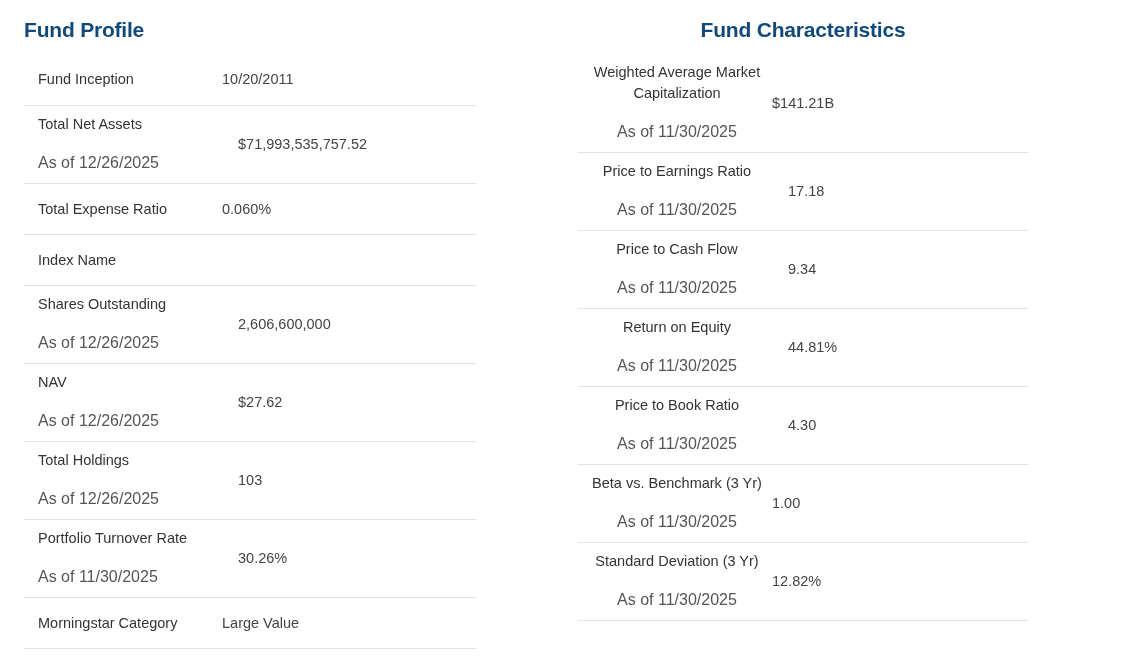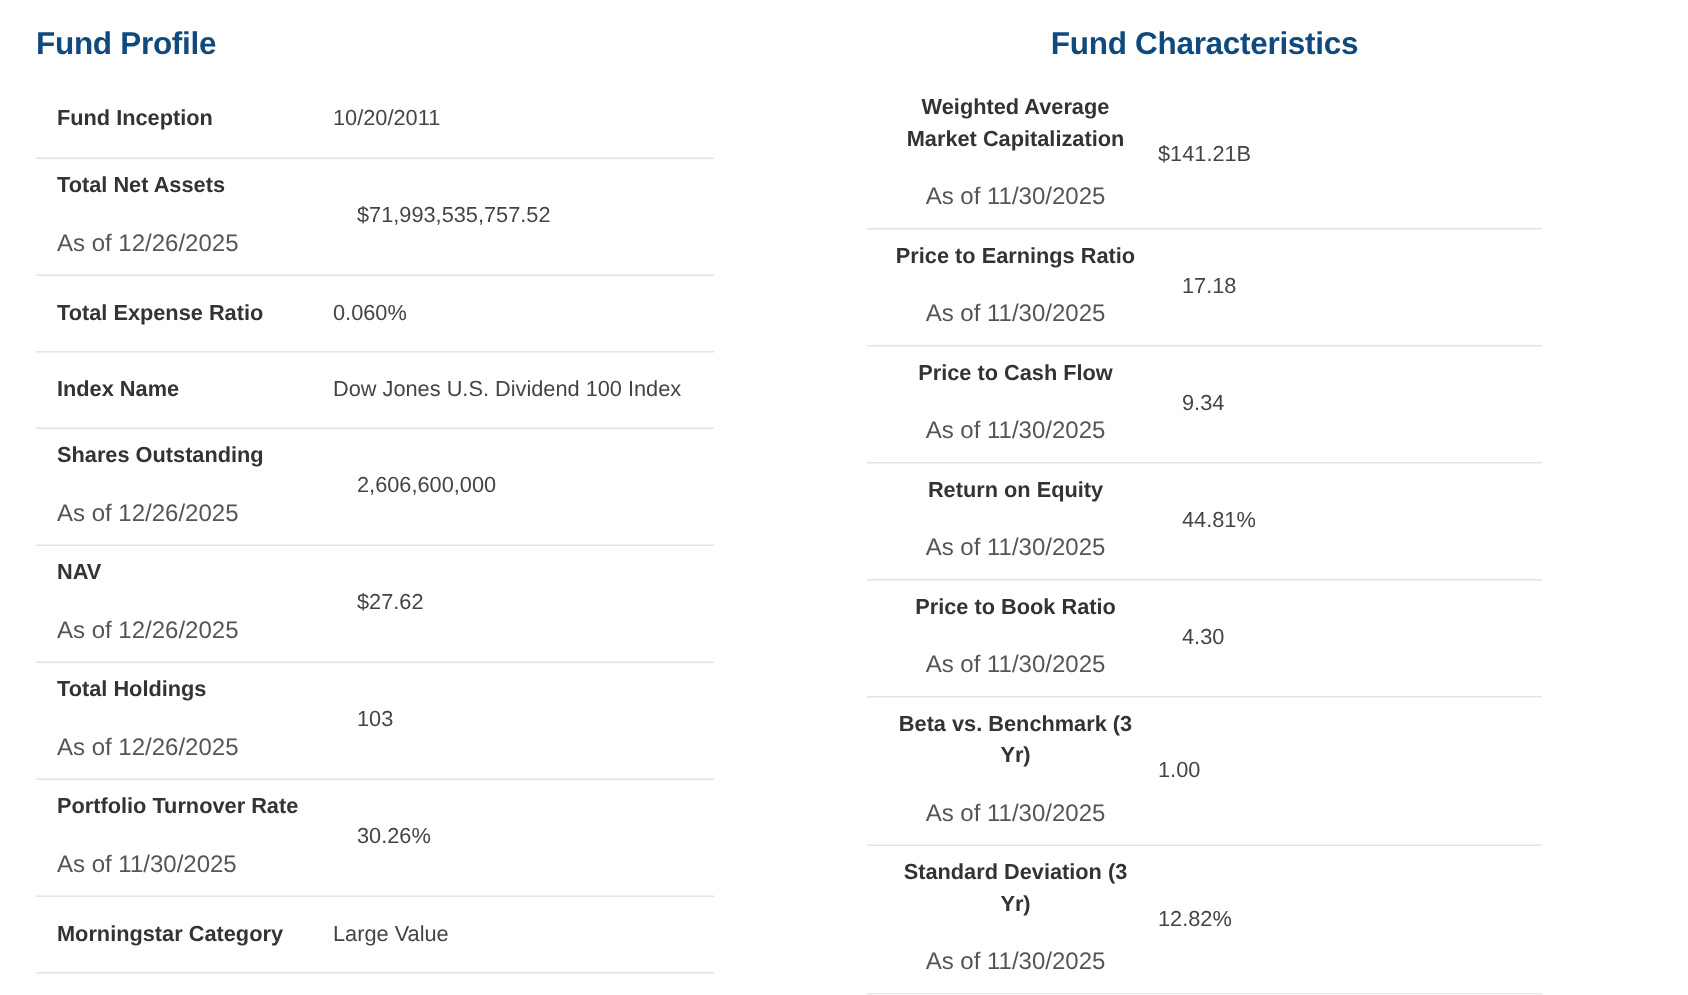--- a/index.html
+++ b/index.html
@@ -66,21 +66,21 @@
     padding-right: 10px;
   }
   .panel-left .label-cell {
     width: 180px;
   }
   .panel-right .label-cell {
     width: 180px;
   }
   .label {
     font-size: 14.5px;
-    font-weight: bold;
+    font-weight: normal;
     color: #333333;
     line-height: 1.45;
   }
   .asof {
     font-size: 16px;
     color: #555555;
     line-height: 1.5;
     margin-top: 16px;
   }
   .value-cell {
@@ -131,21 +131,20 @@
         <div class="label-cell">
           <div class="label">Total Expense Ratio</div>
         </div>
         <div class="value-cell">0.060%</div>
       </div>
 
       <div class="row">
         <div class="label-cell">
           <div class="label">Index Name</div>
         </div>
-        <div class="value-cell">Dow Jones U.S. Dividend 100 Index</div>
       </div>
 
       <div class="row tall">
         <div class="label-cell">
           <div class="label">Shares Outstanding</div>
           <div class="asof">As of 12/26/2025</div>
         </div>
         <div class="value-cell">2,606,600,000</div>
       </div>
 

